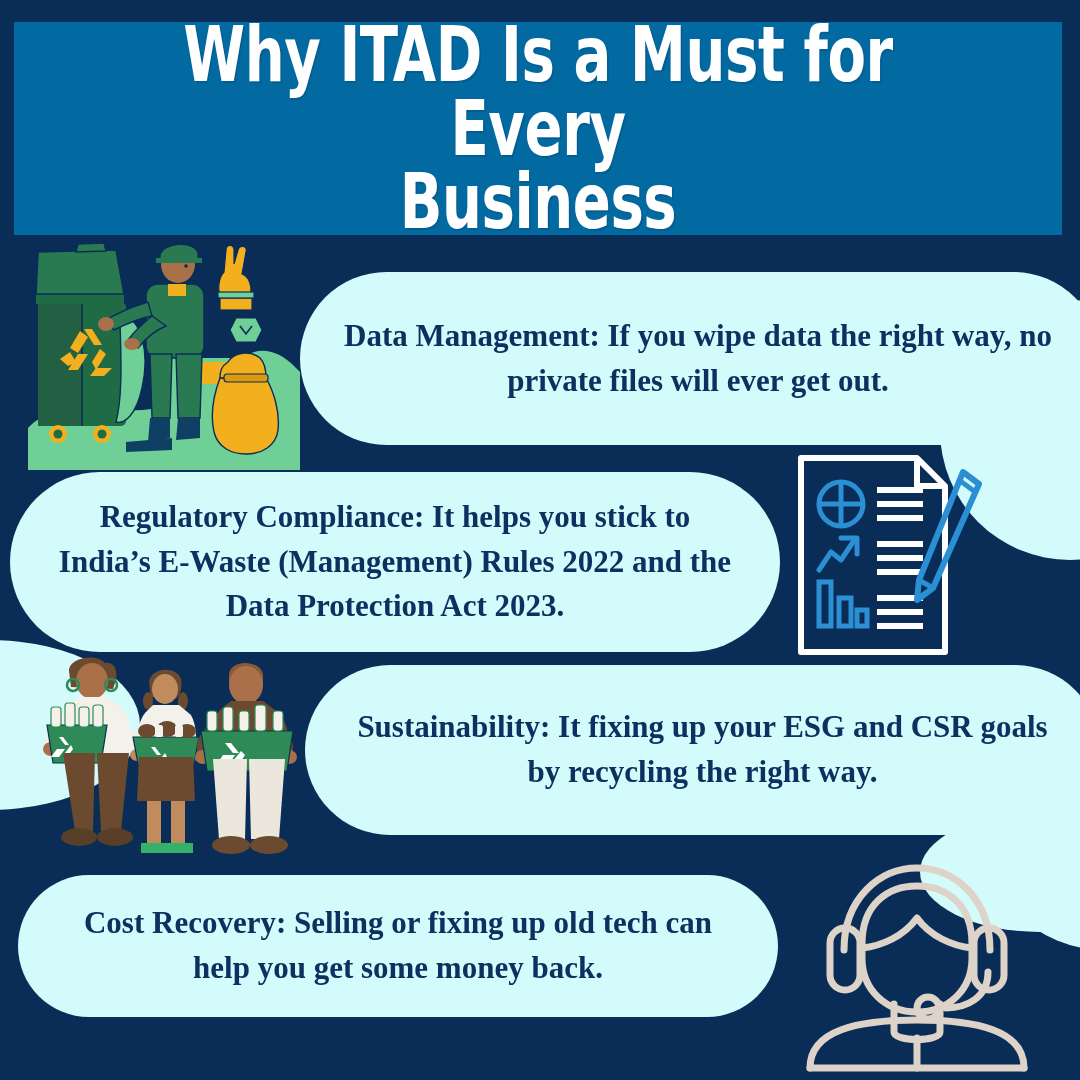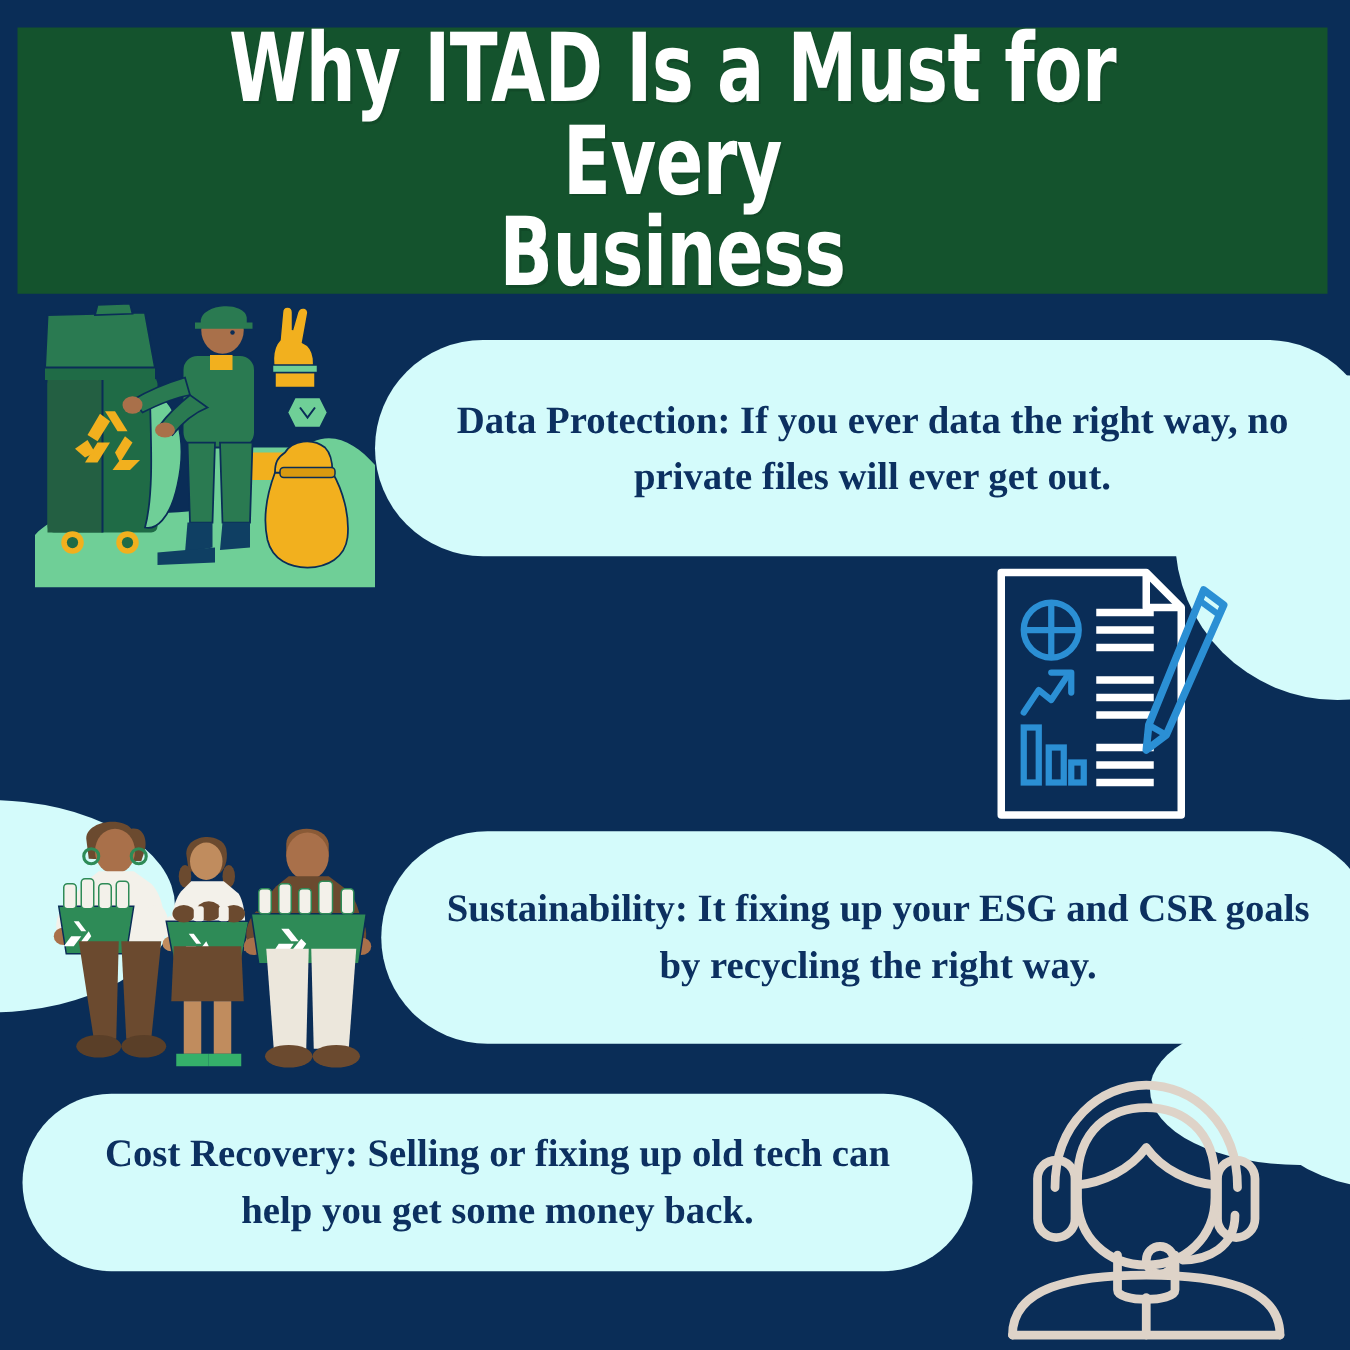--- a/index.html
+++ b/index.html
@@ -16,21 +16,21 @@
     font-family: "Liberation Serif", "DejaVu Serif", serif;
   }
 
   
   .header-band {
     position: absolute;
     left: 14px;
     top: 22px;
     width: 1048px;
     height: 213px;
-    background: #14532d;
+    background: #0369a1;
     display: flex;
     align-items: center;
     justify-content: center;
     box-sizing: border-box;
     padding: 0 50px;
   }
   .header-title {
     color: #ffffff;
     font-family: "DejaVu Sans Condensed", "Liberation Sans Narrow", "Liberation Sans", sans-serif;
     font-weight: 700;
@@ -332,23 +332,26 @@
         <path d="M94 152 L94 180 C94 190 140 190 140 180 L140 152"></path>
 
         <path d="M10 216 C10 178 58 168 117 168 C176 168 224 178 224 216"></path>
         <line x1="10" y1="216" x2="224" y2="216"></line>
         <line x1="117" y1="186" x2="117" y2="216"></line>
       </g>
     </svg>
   </div>
 
   <div class="bubble" id="bubble-1">
-    <div class="bubble-text">Data Protection: If you ever data the right way, no private files will ever get out.</div>
-  </div>
-
+    <div class="bubble-text">Data Management: If you wipe data the right way, no private files will ever get out.</div>
+  </div>
+
+  <div class="bubble" id="bubble-2">
+    <div class="bubble-text">Regulatory Compliance: It helps you stick to India’s E-Waste (Management) Rules 2022 and the Data Protection Act 2023.</div>
+  </div>
 
   <div class="bubble" id="bubble-3">
     <div class="bubble-text">Sustainability: It fixing up your ESG and CSR goals by recycling the right way.</div>
   </div>
 
   <div class="bubble" id="bubble-4">
     <div class="bubble-text">Cost Recovery: Selling or fixing up old tech can help you get some money back.</div>
   </div>
 
 </div>

